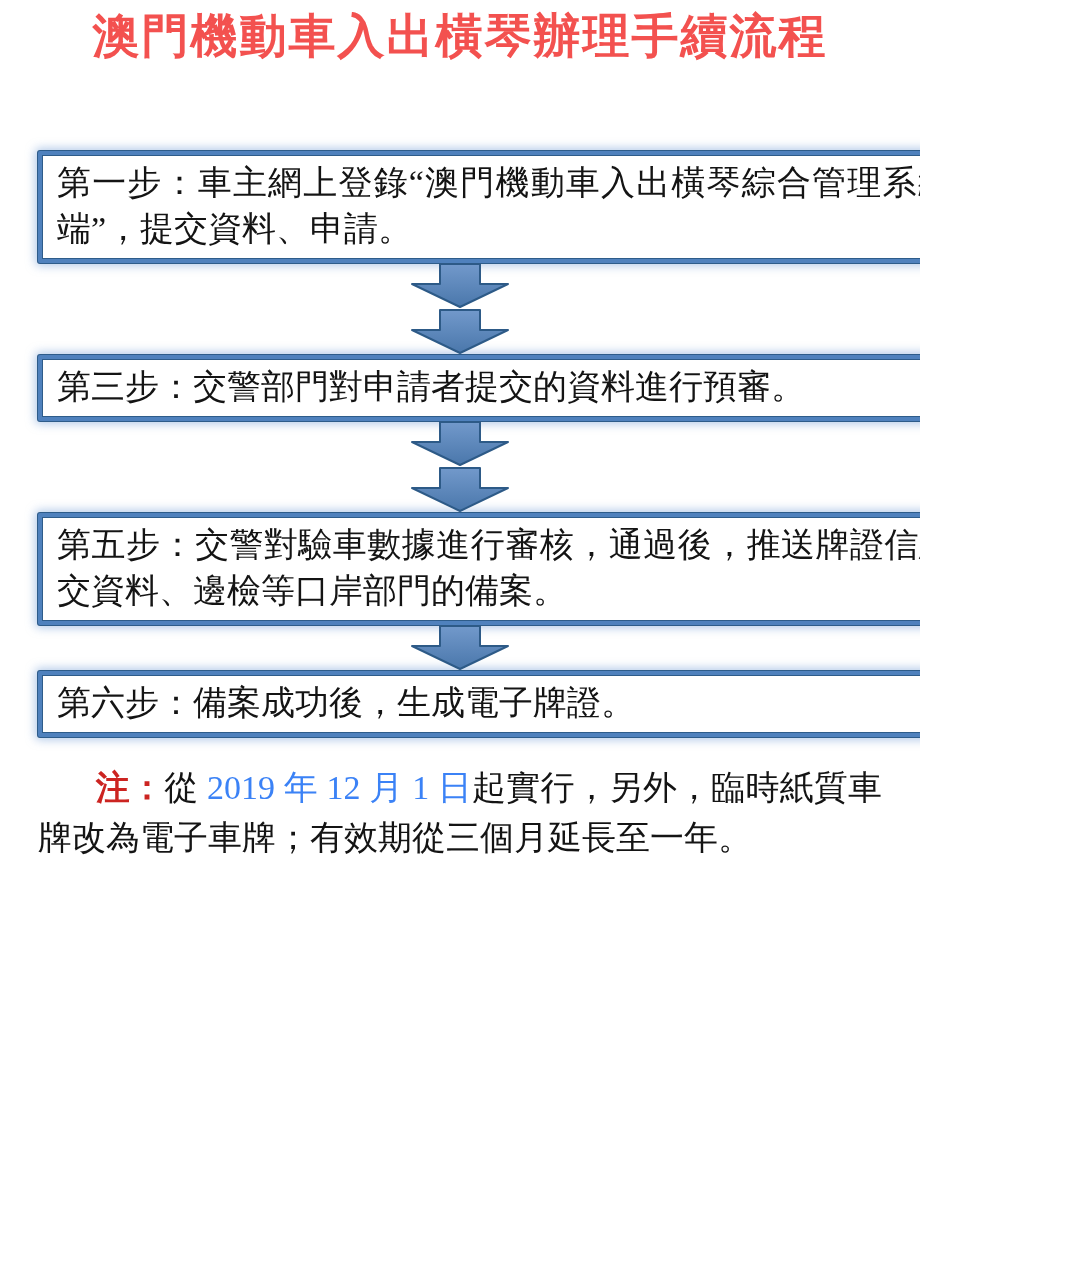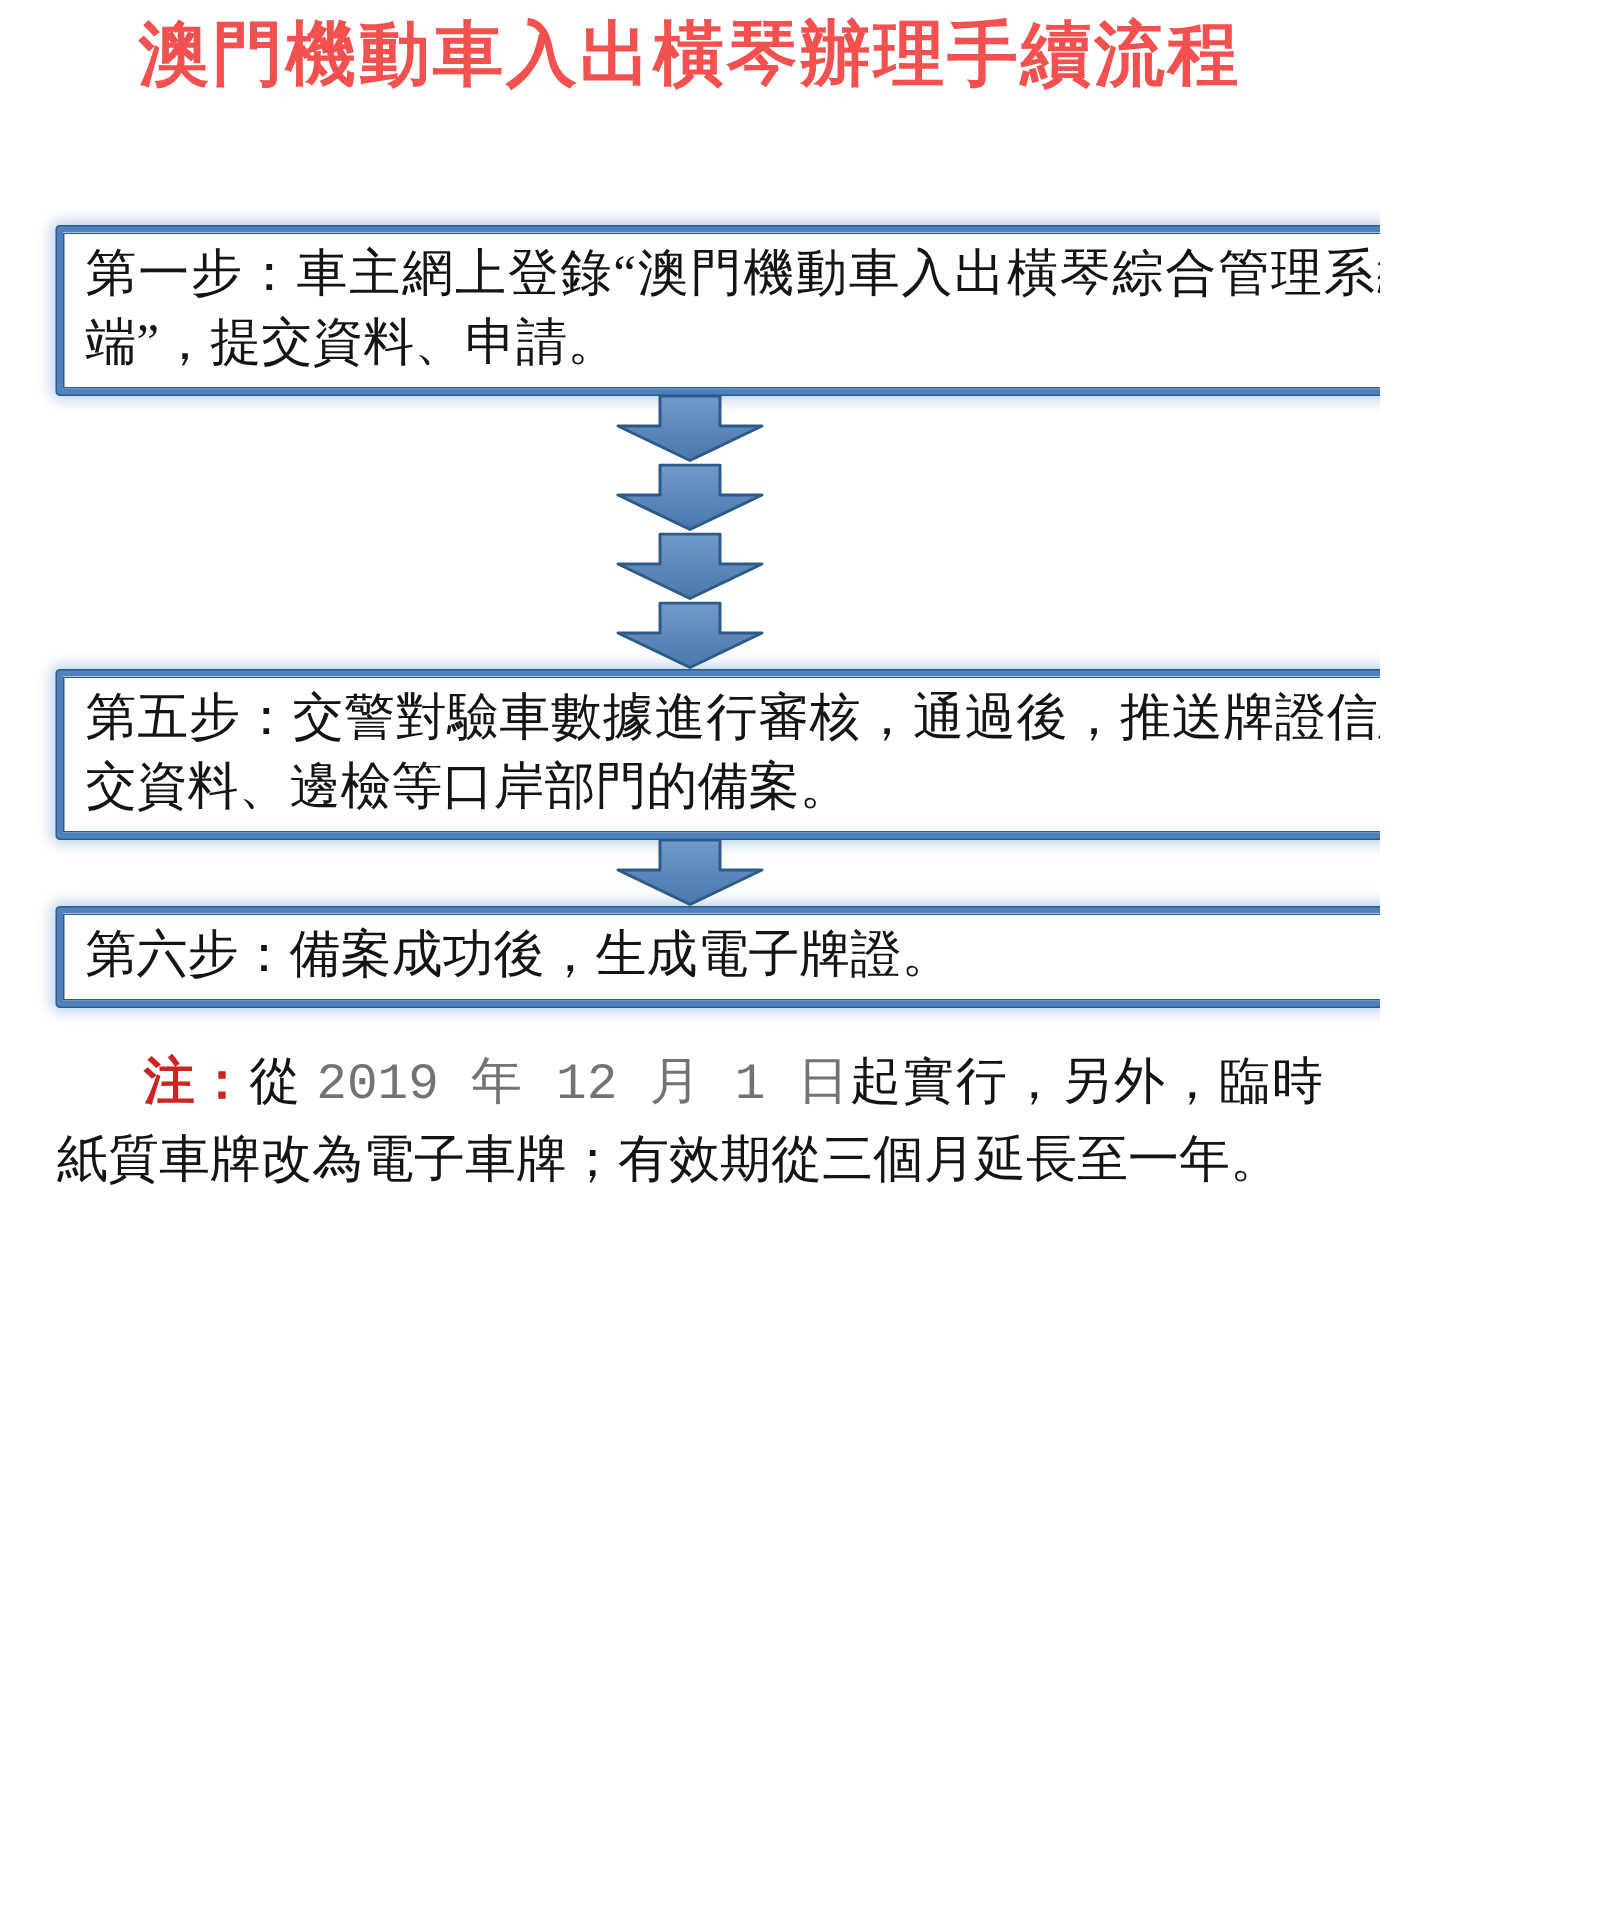--- a/index.html
+++ b/index.html
@@ -64,22 +64,21 @@
     line-height: 50px;
     text-align: justify;
     text-justify: inter-ideograph;
     text-indent: 1.7em;
   }
   .note-label {
     color: #cc2421;
     font-weight: bold;
   }
   .note-date {
-    color: #737373;
-    font-family: Liberation Mono, monospace;
+    color: #3b82f6;
   }
   .defs-svg {
     position: absolute;
     width: 0;
     height: 0;
   }
 </style>
 </head>
 <body>
 
@@ -108,20 +107,23 @@
       </svg>
     </div>
 
 
     <div class="arrow-wrap">
       <svg class="arrow-svg" width="106" height="46" viewBox="0 0 106 46">
         <polygon points="33,1 73,1 73,21 101,21 53,44 5,21 33,21" fill="url(#arrowGrad)" stroke="#2d5a87" stroke-width="2" stroke-linejoin="round"></polygon>
       </svg>
     </div>
 
+    <div class="step-box">
+      <p class="step-text">第三步：交警部門對申請者提交的資料進行預審。</p>
+    </div>
 
     <div class="arrow-wrap">
       <svg class="arrow-svg" width="106" height="46" viewBox="0 0 106 46">
         <polygon points="33,1 73,1 73,21 101,21 53,44 5,21 33,21" fill="url(#arrowGrad)" stroke="#2d5a87" stroke-width="2" stroke-linejoin="round"></polygon>
       </svg>
     </div>
 
 
     <div class="arrow-wrap">
       <svg class="arrow-svg" width="106" height="46" viewBox="0 0 106 46">

